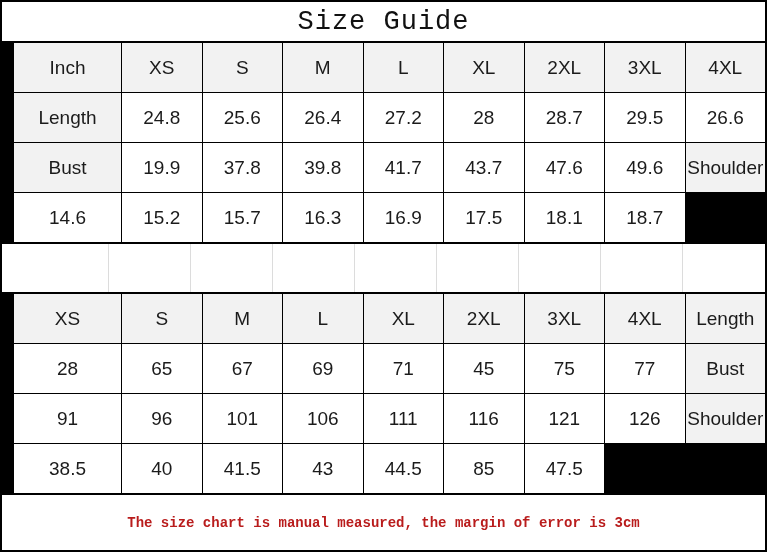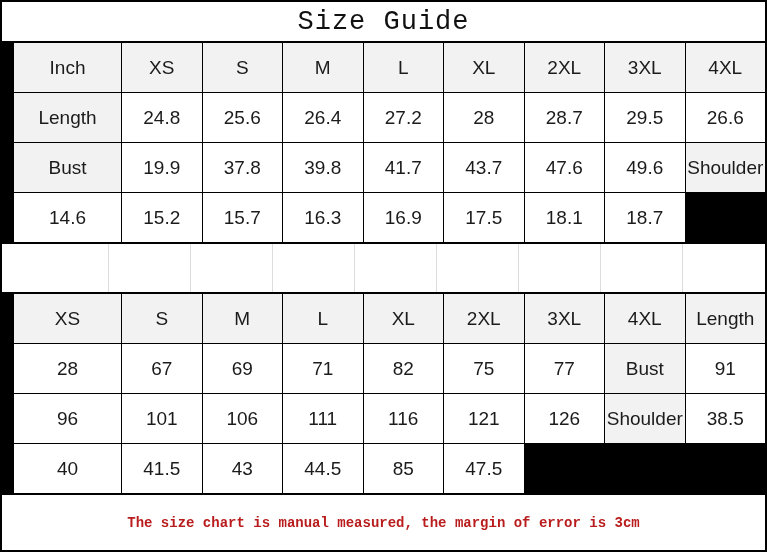--- a/index.html
+++ b/index.html
@@ -133,24 +133,25 @@
     <div class="c hd">S</div>
     <div class="c hd">M</div>
     <div class="c hd">L</div>
     <div class="c hd">XL</div>
     <div class="c hd">2XL</div>
     <div class="c hd">3XL</div>
     <div class="c hd">4XL</div>
 
     <div class="c lb">Length</div>
     <div class="c">28</div>
+    <div class="c">65</div>
     <div class="c">67</div>
     <div class="c">69</div>
     <div class="c">71</div>
-    <div class="c">82</div>
+    <div class="c">45</div>
     <div class="c">75</div>
     <div class="c">77</div>
 
     <div class="c lb">Bust</div>
     <div class="c">91</div>
     <div class="c">96</div>
     <div class="c">101</div>
     <div class="c">106</div>
     <div class="c">111</div>
     <div class="c">116</div>

